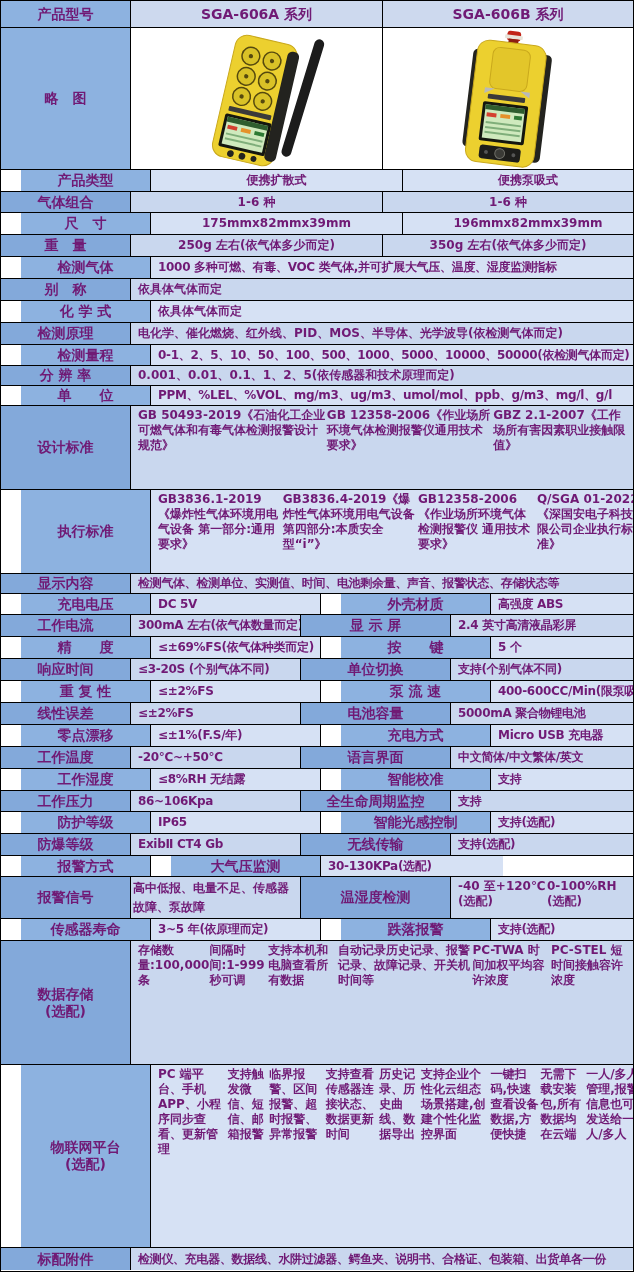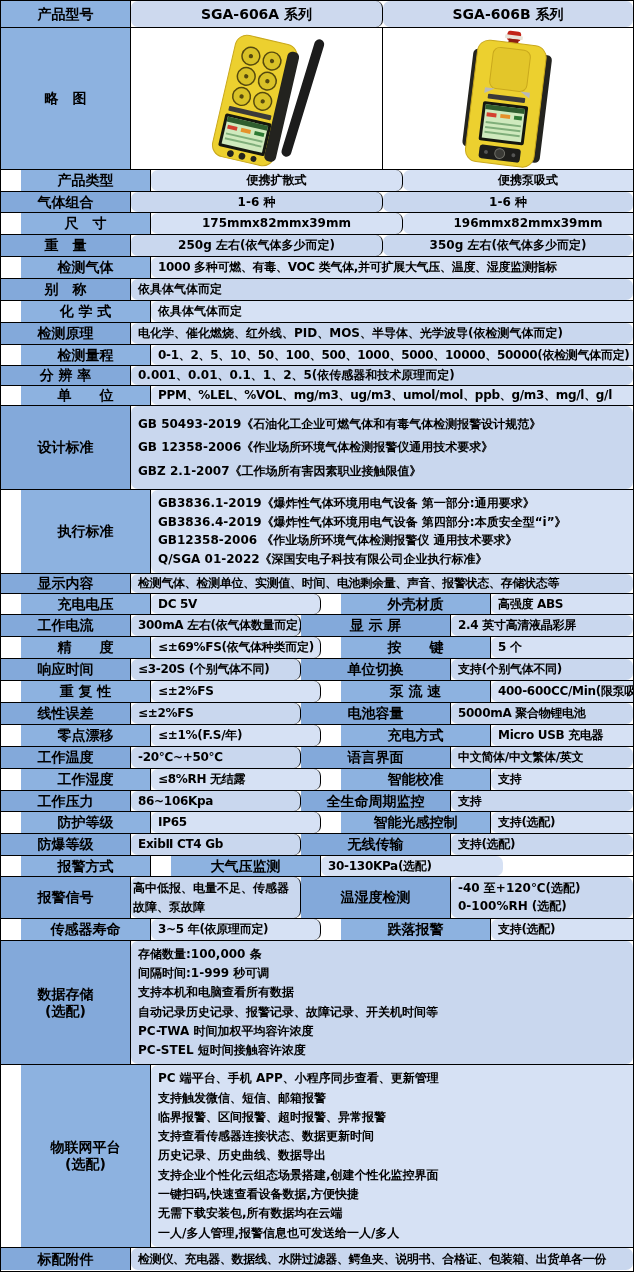--- a/index.html
+++ b/index.html
@@ -1,21 +1,21 @@
 <!DOCTYPE html>
 <html><head>
 <meta charset="utf-8">
 <style>
   html,body{margin:0;padding:0;background:#fff;}
   .tbl{
     width:634px;height:1272px;
     border:1px solid #000;
     box-sizing:border-box;
     font-family:"DejaVu Sans",sans-serif;
-    color:#000000;
+    color:#701a75;
     background:#fff;
     overflow:hidden;
   }
   .r{display:flex;border-bottom:1px solid #000;box-sizing:border-box;}
   .r:last-child{border-bottom:none;}
   .c{border-right:1px solid #000;box-sizing:border-box;overflow:hidden;flex:0 0 auto;}
   .c.last{border-right:none;}
   
   .w-lbl{width:130px;}
   .w-a{width:252px;}
@@ -31,31 +31,30 @@
     flex-direction:column;
   }
   .rowA .lbl{background:#83a9da;}
   .rowB .lbl{background:#8db2e0;margin-left:20px;}
   .hd .lbl{background:#8db2e0;}
   
   .val{
     display:flex;align-items:center;
     font-weight:bold;font-size:12px;line-height:15px;
     padding:0 7px;
-    border-radius:7px;
   }
   .rowA .val{background:#c9d7ee;}
   .rowB .val{background:#d6e1f4;}
   .hd .val{background:#cdd9ee;font-size:14px;}
   .center{justify-content:center;padding:0 2px;text-align:center;}
   .nowrap{white-space:nowrap;letter-spacing:-0.3px;}
   .imgcell{background:#fff;display:flex;align-items:center;justify-content:center;}
   
   .lines{
-    display:flex;flex-direction:column;justify-content:space-evenly;
+    display:flex;flex-direction:row;justify-content:space-evenly;
     align-items:stretch;padding:2px 7px;
   }
   .lines > div{line-height:15px;}
   .wrapcell{display:flex;align-items:center;padding:1px 2px;line-height:19px;}
 </style>
 </head>
 <body>
 
 <div class="tbl">
 

